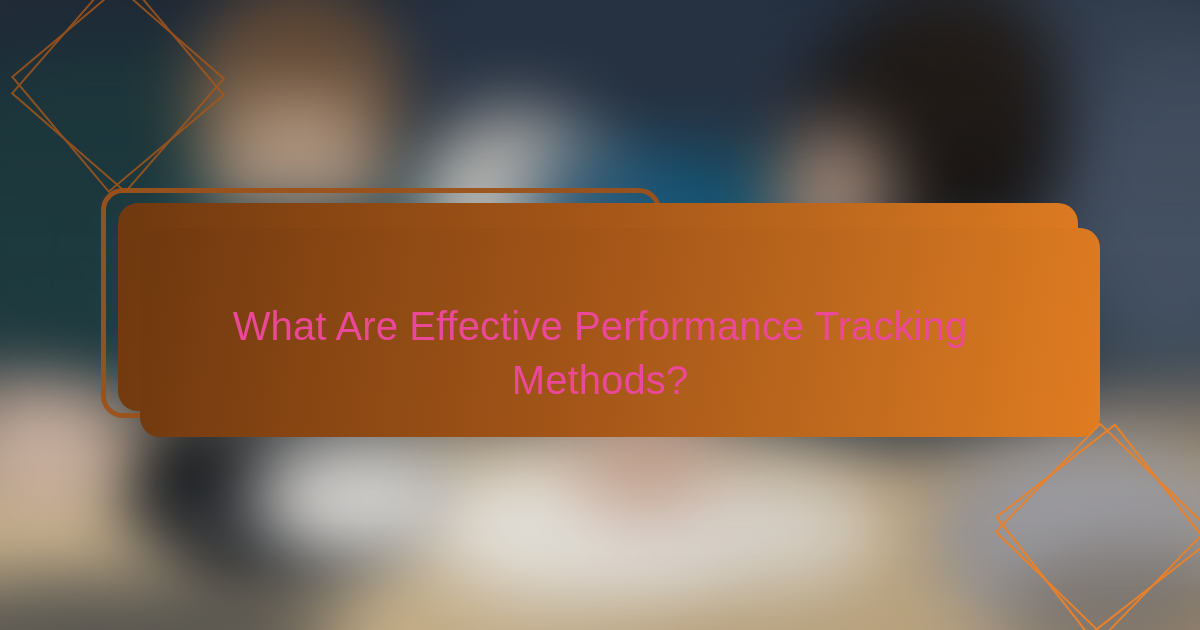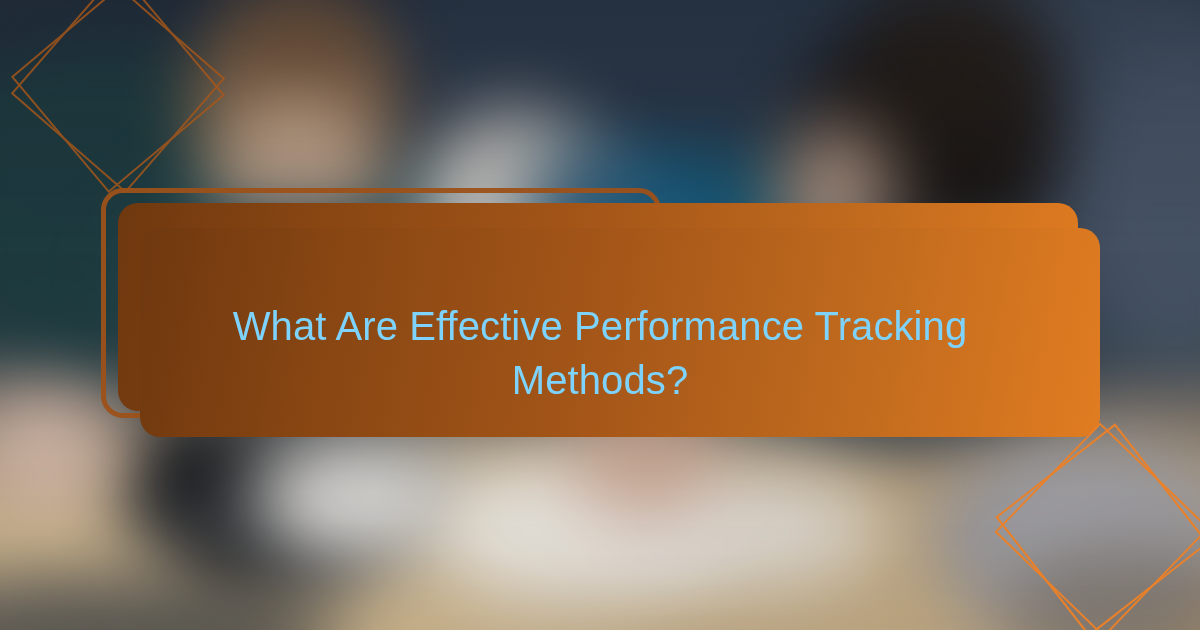--- a/index.html
+++ b/index.html
@@ -142,21 +142,21 @@
     background: linear-gradient(100deg, #6f380f 0%, #8a4713 22%, #a55618 48%, #c06a1e 74%, #e07c21 100%);
   }
 
   
   .headline {
     position: absolute;
     left: 170px;
     top: 272px;
     width: 860px;
     text-align: center;
-    color: #7dd3fc;
+    color: #ec4899;
     font-size: 40px;
     line-height: 54px;
     font-weight: 400;
     letter-spacing: .1px;
     text-rendering: optimizeLegibility;
   }
 </style>
 </head>
 <body>
 

